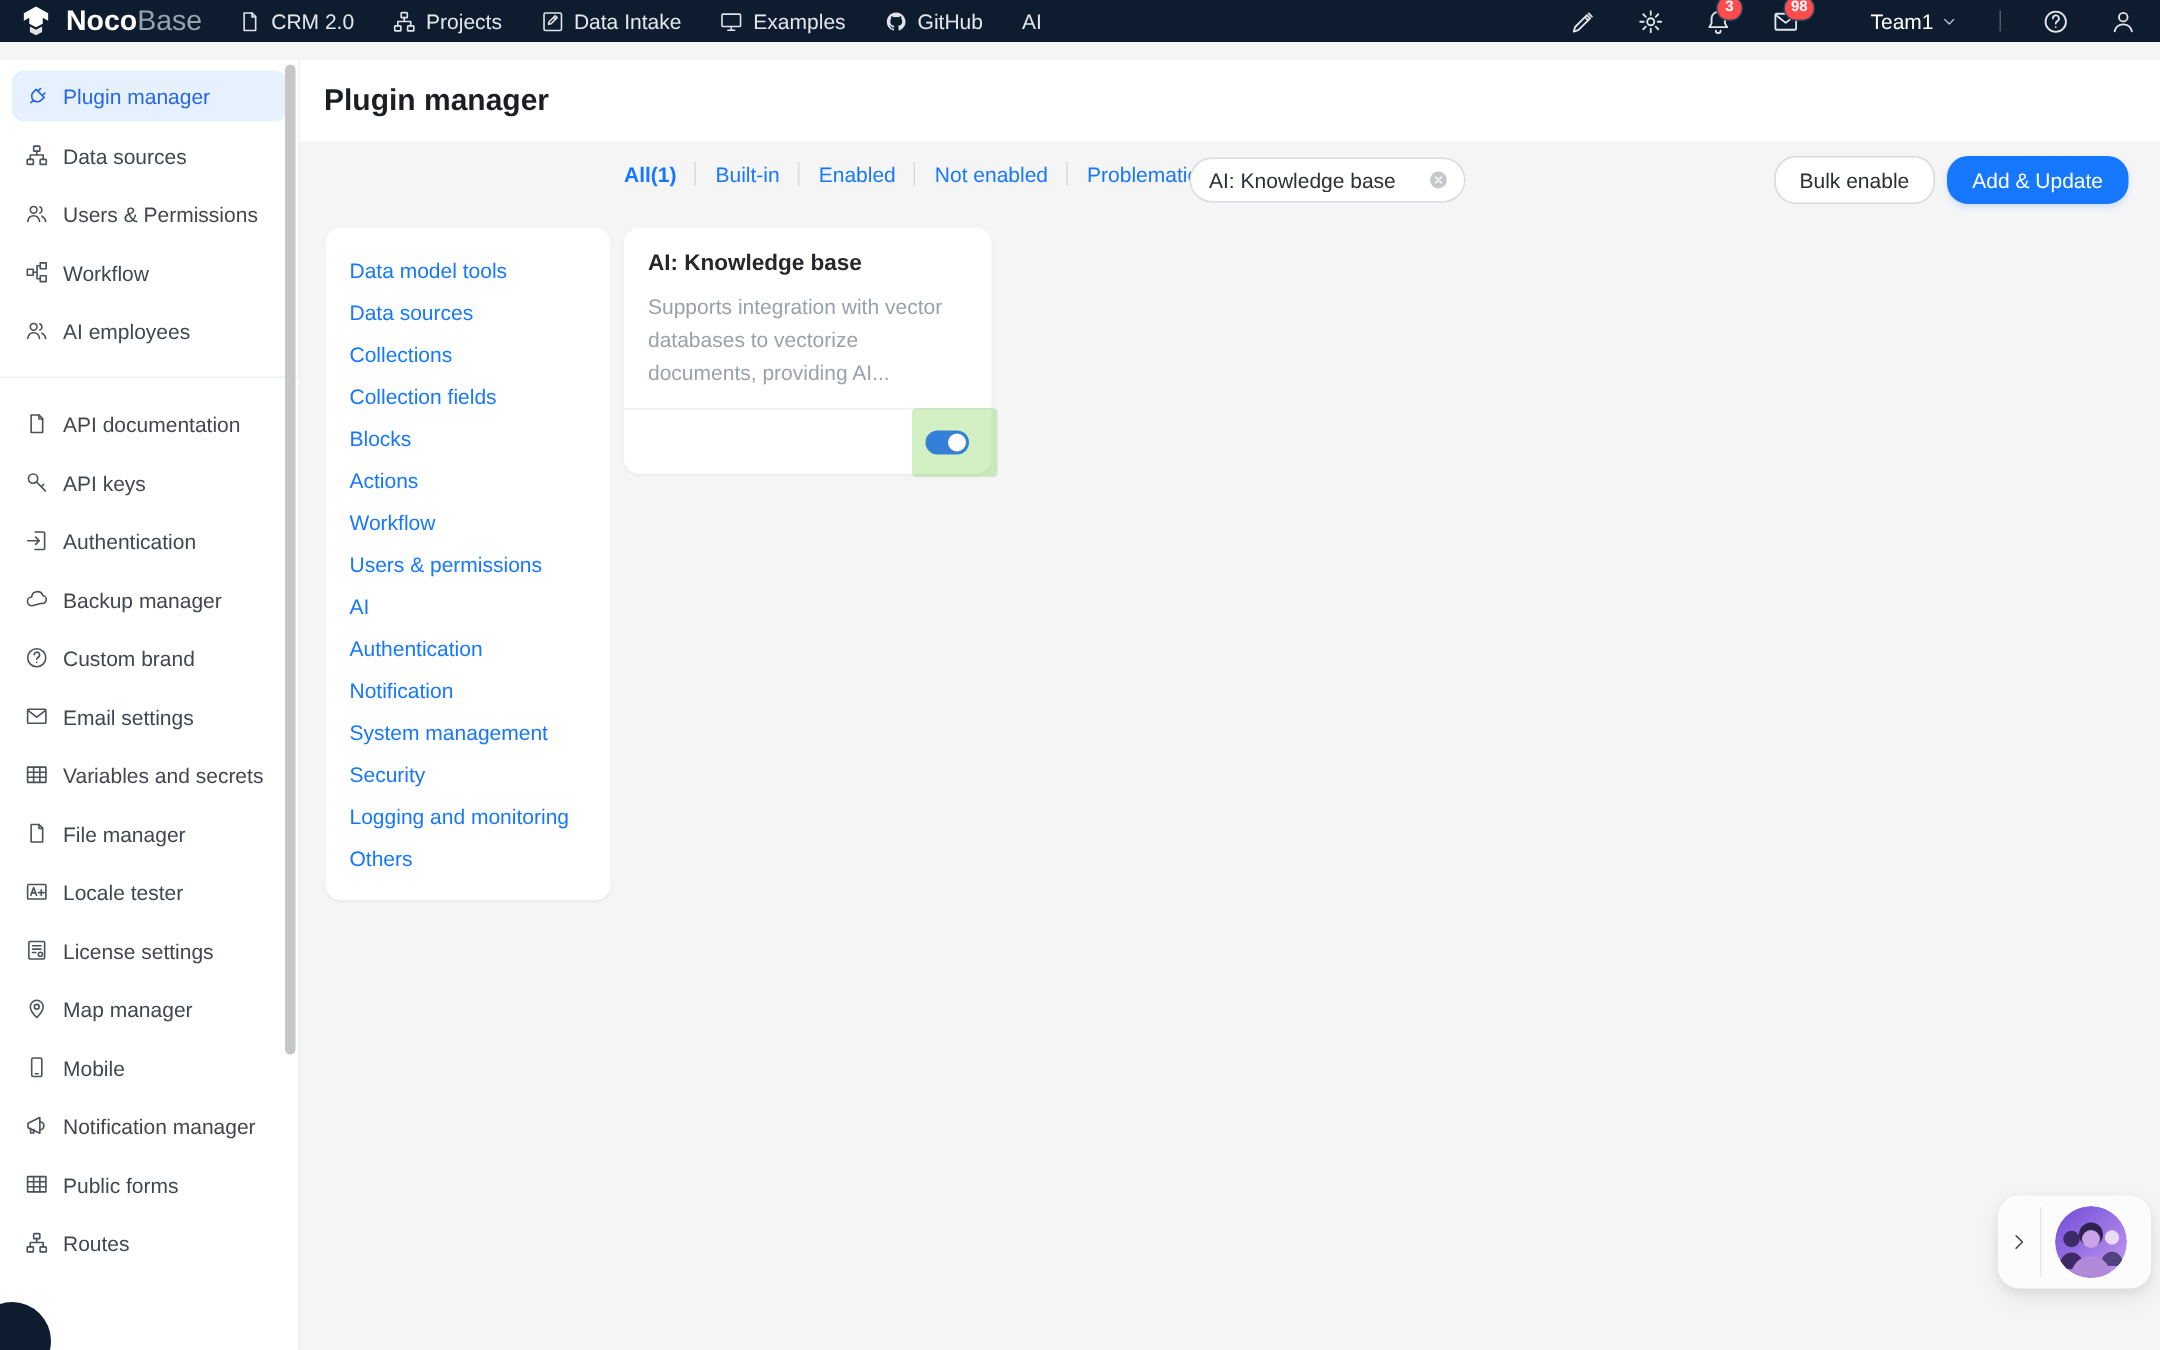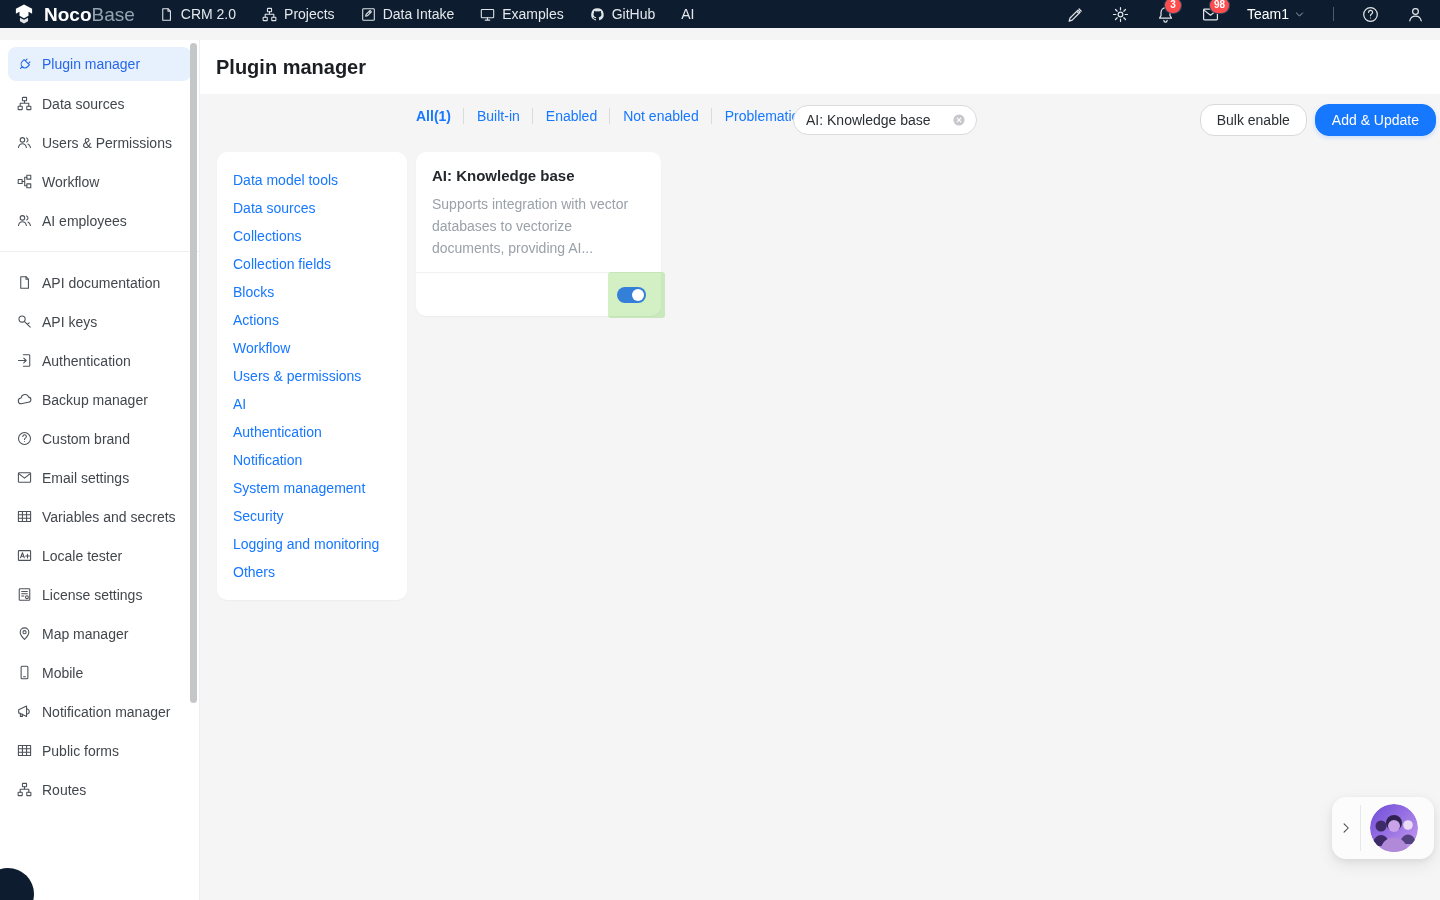--- a/index.html
+++ b/index.html
@@ -24,21 +24,21 @@
   .nav-menu { display:flex; align-items:center; gap:26px; margin-left:8px; font-size:14px; }
   .nav-item { display:flex; align-items:center; gap:7px; color:#e4e8ec; cursor:pointer; white-space:nowrap; }
   .nav-item .icon { font-size:15px; color:#dfe4e9; }
   .nav-right { margin-left:auto; display:flex; align-items:center; gap:28px; padding-right:16px; }
   .icon-btn { position:relative; display:flex; color:#e2e6ea; font-size:17px; cursor:pointer; }
   .badge {
     position:absolute; top:-8px; left:8px; background:#ff4d4f; color:#fff;
     font-size:10px; font-weight:700; line-height:14px; height:15px; min-width:16px;
     padding:0 4px; border-radius:8px; text-align:center; box-shadow:0 0 0 1px #33465c;
   }
-  .team { display:flex; align-items:center; gap:5px; font-size:14px; color:#fff; cursor:pointer; }
+  .team { display:flex; align-items:center; gap:5px; font-size:14px; color:#fff; cursor:pointer;margin-left:20px; }
   .team .icon { font-size:11px; color:#c3ccd5; }
   .nav-divider { width:1px; height:14px; background:rgba(255,255,255,.28); }
 
   
   .sidebar {
     position:absolute; top:40px; left:0; width:200px; bottom:0;
     background:#fff; border-right:1px solid #edeff1; overflow:hidden;
   }
   .side-group { padding:5px 0; }
   .side-item {
@@ -70,21 +70,21 @@
   .searchbox {
     position:absolute; left:593px; top:11px; width:184px; height:30px;
     background:#fff; border:1px solid #d9dbdf; border-radius:15px;
     display:flex; align-items:center; padding:0 10px 0 12px;
   }
   .searchbox input {
     border:0; outline:0; flex:1; min-width:0; font-size:14px; color:#2b2f33;
     background:transparent; font-family:inherit; padding:0;
   }
   .clear { font-size:14px; cursor:pointer; }
-  .toolbar-buttons { position:absolute; right:4px; top:10px; display:flex; gap:8px; }
+  .toolbar-buttons { position:absolute; right:21px; top:10px; display:flex; gap:8px; }
   .btn {
     height:32px; border-radius:14px; font-size:14px; display:flex; align-items:center;
     padding:0 16px; cursor:pointer; font-family:inherit; white-space:nowrap;
   }
   .btn-default { background:#fff; border:1px solid #d9d9d9; color:#2b2f33; }
   .btn-primary { background:#1677ff; border:1px solid #1677ff; color:#fff; box-shadow:0 2px 4px rgba(22,119,255,.18); }
 
   .content { display:flex; align-items:flex-start; gap:9px; margin:10px 0 0 17px; }
   .category-card {
     width:190px; background:#fff; border-radius:10px; padding:14px 16px;
@@ -373,20 +373,29 @@
           <span>Email settings</span>
         </div>
         <div class="side-item">
           <span class="icon">
             <svg viewBox="0 0 16 16" fill="none" stroke="currentColor" stroke-width="1.15" stroke-linecap="round" stroke-linejoin="round">
               <rect x="1.5" y="2.6" width="13" height="10.8"></rect>
               <path d="M1.5 6.2h13M1.5 9.8h13M5.8 2.6v10.8M10.2 2.6v10.8"></path>
             </svg>
           </span>
           <span>Variables and secrets</span>
+        </div>
+        <div class="side-item">
+          <span class="icon">
+            <svg viewBox="0 0 16 16" fill="none" stroke="currentColor" stroke-width="1.15" stroke-linecap="round" stroke-linejoin="round">
+              <path d="M4 1.8h5.6l2.6 2.6v9.8H4z"></path>
+              <path d="M9.6 1.8v2.8h2.6"></path>
+            </svg>
+          </span>
+          <span>File manager</span>
         </div>
         <div class="side-item">
           <span class="icon">
             <svg viewBox="0 0 16 16" fill="none" stroke="currentColor" stroke-width="1.15" stroke-linecap="round" stroke-linejoin="round">
               <rect x="1.5" y="2.8" width="13" height="10.4" rx=".8"></rect>
               <path d="M3.8 10.4L5.8 5l2 5.4M4.4 8.8h2.8M11.2 6.6v4M9.2 8.6h4"></path>
             </svg>
           </span>
           <span>Locale tester</span>
         </div>

